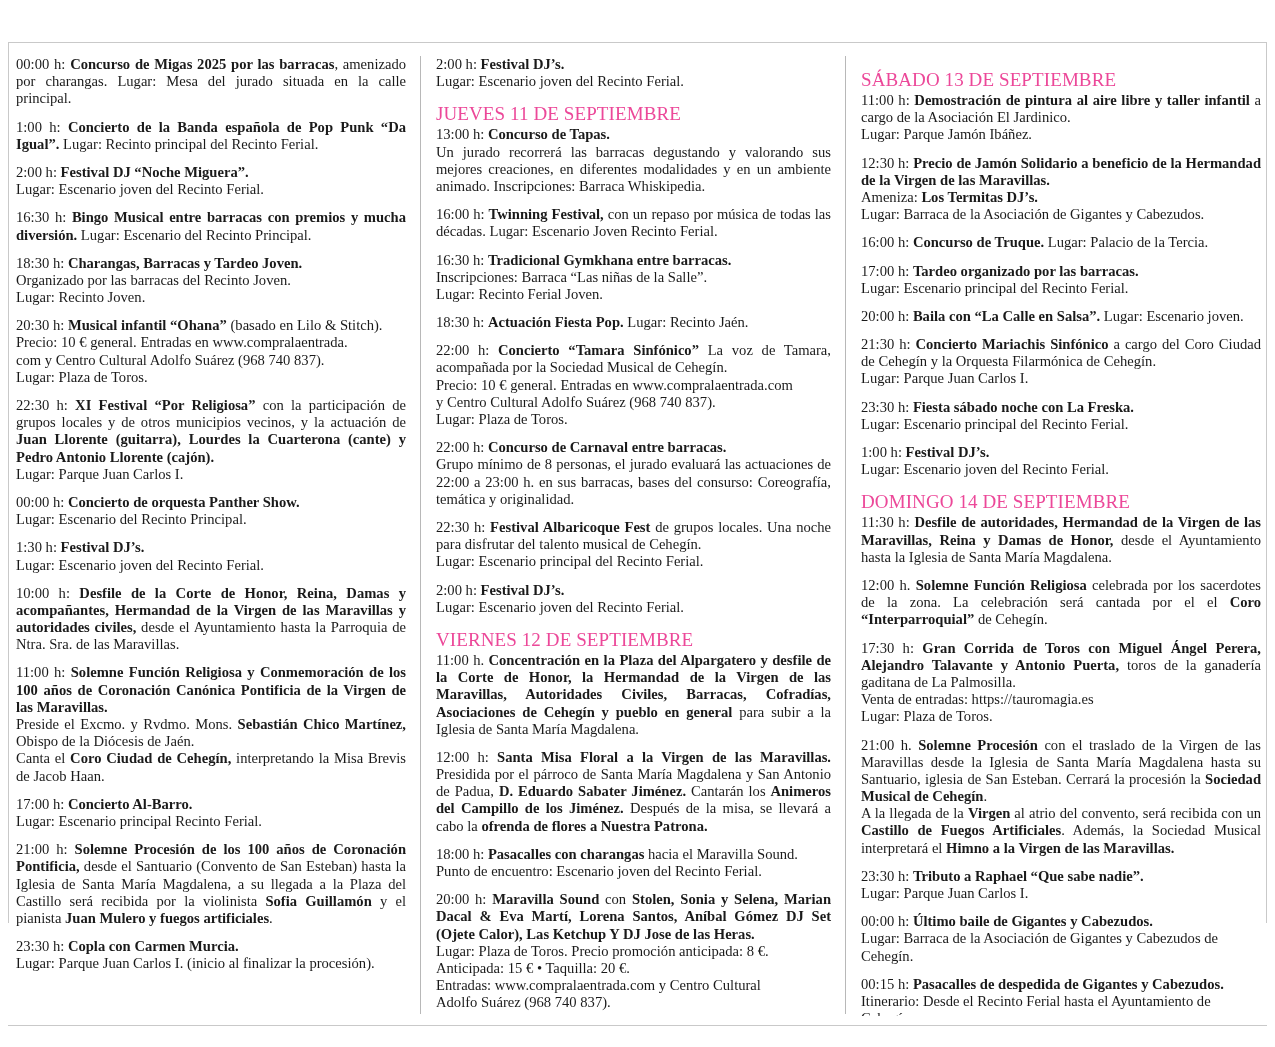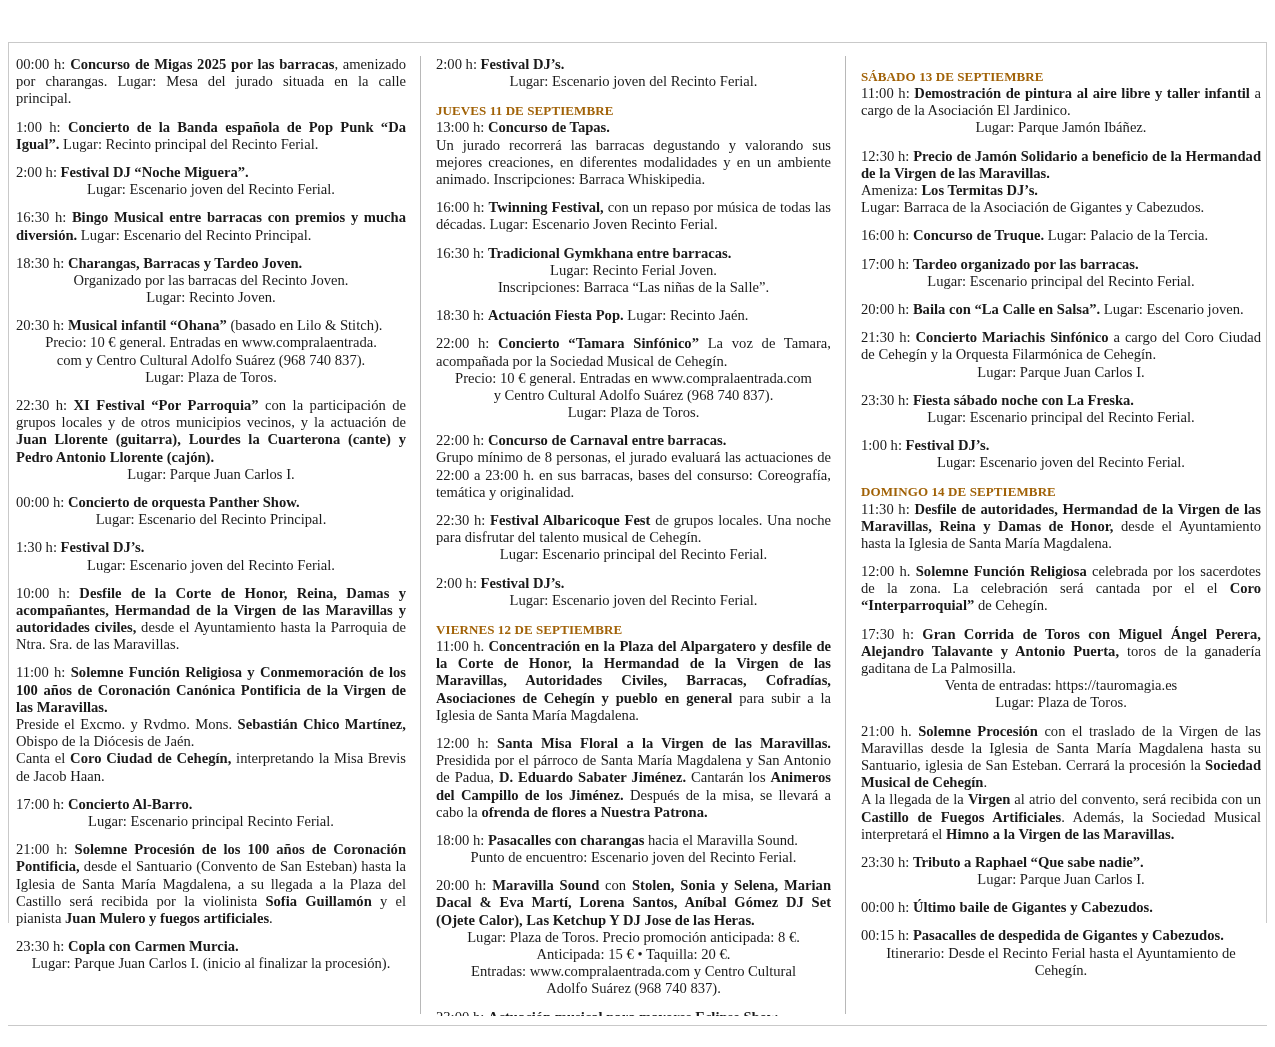--- a/index.html
+++ b/index.html
@@ -73,23 +73,23 @@
     position: absolute;
     top: -14px;
     bottom: 2px;
     width: 1px;
     background: #b8b8b8;
   }
   .col-2 .col-divider { left: 0px; }
   .col-3 .col-divider { left: 0px; }
 
   .day-header {
-    color: #a16207;
-    font-weight: bold;
-    font-size: 13px;
+    color: #ec4899;
+    font-weight: normal;
+    font-size: 19px;
     line-height: 1.16;
     letter-spacing: 0.1px;
     margin: 13px 0 1px 0;
     font-family: "Liberation Serif", "DejaVu Serif", serif;
   }
   .col .day-header:first-child,
   .entry:first-child { margin-top: 0; }
 
   .entry {
     font-size: 14.6px;
@@ -99,56 +99,56 @@
     text-justify: inter-word;
     hyphens: auto;
     -webkit-hyphens: auto;
   }
   .entry:last-child { margin-bottom: 0; }
 
   .entry b { font-weight: bold; }
 
   .line {
     display: block;
-    text-align: center;
+    text-align: left;
   }
 </style>
 </head>
 <body>
 
 <div class="page">
   <div class="frame-top"></div>
   <div class="frame-bottom"></div>
   <div class="frame-left"></div>
   <div class="frame-right"></div>
 
   <div class="columns">
     <div class="col col-1">
         <p class="entry"><span>00:00 h: </span><b>Concurso de Migas 2025 por las barracas</b><span>, amenizado por charangas. Lugar: Mesa del jurado situada en la calle principal.</span></p>
         <p class="entry"><span>1:00 h: </span><b>Concierto de la Banda española de Pop Punk “Da Igual”.</b><span> Lugar: Recinto principal del Recinto Ferial.</span></p>
         <p class="entry"><span>2:00 h: </span><b>Festival DJ “Noche Miguera”.</b><span class="line">Lugar: Escenario joven del Recinto Ferial.</span></p>
         <p class="entry"><span>16:30 h: </span><b>Bingo Musical entre barracas con premios y mucha diversión.</b><span> Lugar: Escenario del Recinto Principal.</span></p>
         <p class="entry"><span>18:30 h: </span><b>Charangas, Barracas y Tardeo Joven.</b><span class="line">Organizado por las barracas del Recinto Joven.</span><span class="line">Lugar: Recinto Joven.</span></p>
         <p class="entry"><span>20:30 h: </span><b>Musical infantil “Ohana”</b><span> (basado en Lilo &amp; Stitch).</span><span class="line">Precio: 10 € general. Entradas en www.compralaentrada.</span><span class="line">com y Centro Cultural Adolfo Suárez (968 740 837).</span><span class="line">Lugar: Plaza de Toros.</span></p>
-        <p class="entry"><span>22:30 h: </span><span><b>XI Festival “Por Parroquia”</b> con la participación de grupos locales y de otros municipios vecinos, y la actuación de <b>Juan Llorente (guitarra), Lourdes la Cuarterona (cante) y Pedro Antonio Llorente (cajón).</b></span><span class="line">Lugar: Parque Juan Carlos I.</span></p>
+        <p class="entry"><span>22:30 h: </span><span><b>XI Festival “Por Religiosa”</b> con la participación de grupos locales y de otros municipios vecinos, y la actuación de <b>Juan Llorente (guitarra), Lourdes la Cuarterona (cante) y Pedro Antonio Llorente (cajón).</b></span><span class="line">Lugar: Parque Juan Carlos I.</span></p>
         <p class="entry"><span>00:00 h: </span><b>Concierto de orquesta Panther Show.</b><span class="line">Lugar: Escenario del Recinto Principal.</span></p>
         <p class="entry"><span>1:30 h: </span><b>Festival DJ’s.</b><span class="line">Lugar: Escenario joven del Recinto Ferial.</span></p>
         <p class="entry"><span>10:00 h: </span><b>Desfile de la Corte de Honor, Reina, Damas y acompañantes, Hermandad de la Virgen de las Maravillas y autoridades civiles,</b><span> desde el Ayuntamiento hasta la Parroquia de Ntra. Sra. de las Maravillas.</span></p>
         <p class="entry"><span>11:00 h: </span><b>Solemne Función Religiosa y Conmemoración de los 100 años de Coronación Canónica Pontificia de la Virgen de las Maravillas.</b><span class="line" style="text-align:justify">Preside el Excmo. y Rvdmo. Mons. <b>Sebastián Chico Martínez,</b> Obispo de la Diócesis de Jaén.</span><span class="line" style="text-align:justify">Canta el <b>Coro Ciudad de Cehegín,</b> interpretando la Misa Brevis de Jacob Haan.</span></p>
         <p class="entry"><span>17:00 h: </span><b>Concierto Al-Barro.</b><span class="line">Lugar: Escenario principal Recinto Ferial.</span></p>
         <p class="entry"><span>21:00 h: </span><span><b>Solemne Procesión de los 100 años de Coronación Pontificia,</b> desde el Santuario (Convento de San Esteban) hasta la Iglesia de Santa María Magdalena, a su llegada a la Plaza del Castillo será recibida por la violinista <b>Sofia Guillamón</b> y el pianista <b>Juan Mulero y fuegos artificiales</b>.</span></p>
         <p class="entry"><span>23:30 h: </span><b>Copla con Carmen Murcia.</b><span class="line">Lugar: Parque Juan Carlos I. (inicio al finalizar la procesión).</span></p>
       </div>
     <div class="col col-2">
       <div class="col-divider"></div>
     <p class="entry"><span>2:00 h: </span><b>Festival DJ’s.</b><span class="line">Lugar: Escenario joven del Recinto Ferial.</span></p>
         <div class="day-header">JUEVES 11 DE SEPTIEMBRE</div>
         <p class="entry"><span>13:00 h: </span><b>Concurso de Tapas.</b><span class="line" style="text-align:justify">Un jurado recorrerá las barracas degustando y valorando sus mejores creaciones, en diferentes modalidades y en un ambiente animado. Inscripciones: Barraca Whiskipedia.</span></p>
         <p class="entry"><span>16:00 h: </span><b>Twinning Festival,</b><span> con un repaso por música de todas las décadas. Lugar: Escenario Joven Recinto Ferial.</span></p>
-        <p class="entry"><span>16:30 h: </span><b>Tradicional Gymkhana entre barracas.</b><span class="line">Lugar: Recinto Ferial Joven.</span><span class="line">Inscripciones: Barraca “Las niñas de la Salle”.</span></p>
+        <p class="entry"><span>16:30 h: </span><b>Tradicional Gymkhana entre barracas.</b><span class="line">Inscripciones: Barraca “Las niñas de la Salle”.</span><span class="line">Lugar: Recinto Ferial Joven.</span></p>
         <p class="entry"><span>18:30 h: </span><b>Actuación Fiesta Pop.</b><span> Lugar: Recinto Jaén.</span></p>
         <p class="entry"><span>22:00 h: </span><b>Concierto “Tamara Sinfónico”</b><span> La voz de Tamara, acompañada por la Sociedad Musical de Cehegín.</span><span class="line">Precio: 10 € general. Entradas en www.compralaentrada.com</span><span class="line">y Centro Cultural Adolfo Suárez (968 740 837).</span><span class="line">Lugar: Plaza de Toros.</span></p>
         <p class="entry"><span>22:00 h: </span><b>Concurso de Carnaval entre barracas.</b><span class="line" style="text-align:justify">Grupo mínimo de 8 personas, el jurado evaluará las actuaciones de 22:00 a 23:00 h. en sus barracas, bases del consurso: Coreografía, temática y originalidad.</span></p>
         <p class="entry"><span>22:30 h: </span><b>Festival Albaricoque Fest</b><span> de grupos locales. Una noche para disfrutar del talento musical de Cehegín.</span><span class="line">Lugar: Escenario principal del Recinto Ferial.</span></p>
         <p class="entry"><span>2:00 h: </span><b>Festival DJ’s.</b><span class="line">Lugar: Escenario joven del Recinto Ferial.</span></p>
         <div class="day-header">VIERNES 12 DE SEPTIEMBRE</div>
         <p class="entry"><span>11:00 h. </span><b>Concentración en la Plaza del Alpargatero y desfile de la Corte de Honor, la Hermandad de la Virgen de las Maravillas, Autoridades Civiles, Barracas, Cofradías, Asociaciones de Cehegín y pueblo en general</b><span> para subir a la Iglesia de Santa María Magdalena.</span></p>
         <p class="entry"><span>12:00 h: </span><span><b>Santa Misa Floral a la Virgen de las Maravillas.</b> Presidida por el párroco de Santa María Magdalena y San Antonio de Padua, <b>D. Eduardo Sabater Jiménez.</b> Cantarán los <b>Animeros del Campillo de los Jiménez.</b> Después de la misa, se llevará a cabo la <b>ofrenda de flores a Nuestra Patrona.</b></span></p>
         <p class="entry"><span>18:00 h: </span><b>Pasacalles con charangas</b><span> hacia el Maravilla Sound.</span><span class="line">Punto de encuentro: Escenario joven del Recinto Ferial.</span></p>
         <p class="entry"><span>20:00 h: </span><span><b>Maravilla Sound</b> con <b>Stolen, Sonia y Selena, Marian Dacal &amp; Eva Martí, Lorena Santos, Aníbal Gómez DJ Set (Ojete Calor), Las Ketchup Y DJ Jose de las Heras.</b></span><span class="line">Lugar: Plaza de Toros. Precio promoción anticipada: 8 €.</span><span class="line">Anticipada: 15 € • Taquilla: 20 €.</span><span class="line">Entradas: www.compralaentrada.com y Centro Cultural</span><span class="line">Adolfo Suárez (968 740 837).</span></p>
@@ -164,17 +164,17 @@
         <p class="entry"><span>20:00 h: </span><b>Baila con “La Calle en Salsa”.</b><span> Lugar: Escenario joven.</span></p>
         <p class="entry"><span>21:30 h: </span><b>Concierto Mariachis Sinfónico</b><span> a cargo del Coro Ciudad de Cehegín y la Orquesta Filarmónica de Cehegín.</span><span class="line">Lugar: Parque Juan Carlos I.</span></p>
         <p class="entry"><span>23:30 h: </span><b>Fiesta sábado noche con La Freska.</b><span class="line">Lugar: Escenario principal del Recinto Ferial.</span></p>
         <p class="entry"><span>1:00 h: </span><b>Festival DJ’s.</b><span class="line">Lugar: Escenario joven del Recinto Ferial.</span></p>
         <div class="day-header">DOMINGO 14 DE SEPTIEMBRE</div>
         <p class="entry"><span>11:30 h: </span><b>Desfile de autoridades, Hermandad de la Virgen de las Maravillas, Reina y Damas de Honor,</b><span> desde el Ayuntamiento hasta la Iglesia de Santa María Magdalena.</span></p>
         <p class="entry"><span>12:00 h. </span><span><b>Solemne Función Religiosa</b> celebrada por los sacerdotes de la zona. La celebración será cantada por el el <b>Coro “Interparroquial”</b> de Cehegín.</span></p>
         <p class="entry"><span>17:30 h: </span><b>Gran Corrida de Toros con Miguel Ángel Perera, Alejandro Talavante y Antonio Puerta,</b><span> toros de la ganadería gaditana de La Palmosilla.</span><span class="line">Venta de entradas: https://tauromagia.es</span><span class="line">Lugar: Plaza de Toros.</span></p>
         <p class="entry"><span>21:00 h. </span><span><b>Solemne Procesión</b> con el traslado de la Virgen de las Maravillas desde la Iglesia de Santa María Magdalena hasta su Santuario, iglesia de San Esteban. Cerrará la procesión la <b>Sociedad Musical de Cehegín</b>.</span><span class="line" style="text-align:justify">A la llegada de la <b>Virgen</b> al atrio del convento, será recibida con un <b>Castillo de Fuegos Artificiales</b>. Además, la Sociedad Musical interpretará el <b>Himno a la Virgen de las Maravillas.</b></span></p>
         <p class="entry"><span>23:30 h: </span><b>Tributo a Raphael “Que sabe nadie”.</b><span class="line">Lugar: Parque Juan Carlos I.</span></p>
-        <p class="entry"><span>00:00 h: </span><b>Último baile de Gigantes y Cabezudos.</b></p>
+        <p class="entry"><span>00:00 h: </span><b>Último baile de Gigantes y Cabezudos.</b><span class="line">Lugar: Barraca de la Asociación de Gigantes y Cabezudos de Cehegín.</span></p>
         <p class="entry"><span>00:15 h: </span><b>Pasacalles de despedida de Gigantes y Cabezudos.</b><span class="line">Itinerario: Desde el Recinto Ferial hasta el Ayuntamiento de Cehegín.</span></p>
       </div>
   </div>
 </div>
 
 </body></html>

